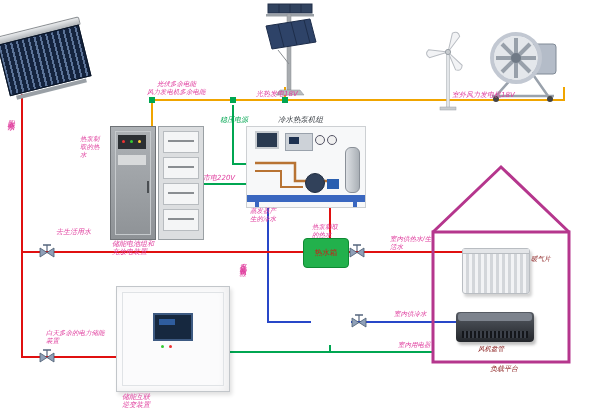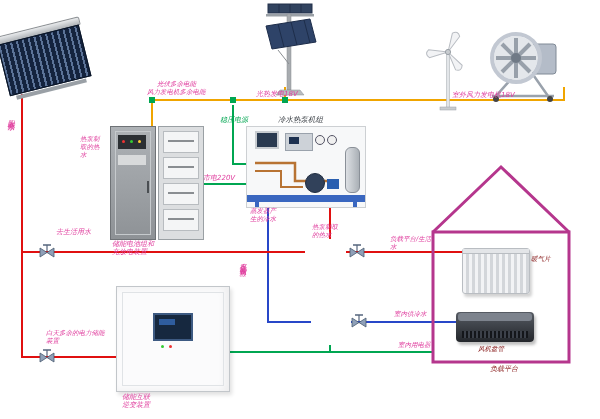--- a/index.html
+++ b/index.html
@@ -222,20 +222,23 @@
       <polyline points="4,14 30,14 30,30 52,30" fill="none" stroke="#b87333" stroke-width="2"></polyline>
     </svg>
     <div class="tank2"></div>
     <div class="comp"></div>
     <div class="pump"></div>
     <div class="bench"></div>
     <div class="leg" style="left:8px"></div>
     <div class="leg" style="right:8px"></div>
   </div>
 
+  <div class="tank" style="left:303px;top:238px;width:44px;height:28px">
+    <span>热水箱</span>
+  </div>
 
   <div class="dev inv" style="left:116px;top:286px">
     <div class="frame"></div>
     <div class="scr">
         <i></i>
       </div>
     <div class="dot" style="left:44px;background:#3c3"></div>
     <div class="dot" style="left:52px;background:#e33"></div>
   </div>
 
@@ -262,20 +265,20 @@
   <div class="lbl dark" style="left:278px;top:115px;font-size:7.5px">冷水热泵机组</div>
   <div class="lbl" style="left:203px;top:174px">市电220V</div>
   <div class="lbl s65" style="left:80px;top:136px;width:24px">热泵制取的热水</div>
   <div class="lbl" style="left:112px;top:240px;width:48px">储能电池组和充放电装置</div>
   <div class="lbl s65" style="left:250px;top:208px;width:30px">蒸发器产生的冷水</div>
   <div class="lbl s65" style="left:312px;top:224px;width:30px">热泵制取的热水</div>
   <div class="lbl" style="left:56px;top:228px">去生活用水</div>
   <div class="lbl s65" style="left:46px;top:330px;width:62px">白天多余的电力储能装置</div>
   <div class="lbl" style="left:122px;top:393px;width:32px">储能互联逆变装置</div>
   <div class="lbl vert s65" style="left:238px;top:258px;height:66px">水石送回收利用热</div>
-  <div class="lbl s65" style="left:390px;top:236px;width:42px">负载平台/生活水</div>
+  <div class="lbl s65" style="left:390px;top:236px;width:42px">室内供热水/生活水</div>
   <div class="lbl s65" style="left:394px;top:311px">室内供冷水</div>
   <div class="lbl s65" style="left:398px;top:342px">室内用电器</div>
   <div class="lbl dred s65" style="left:531px;top:256px">暖气片</div>
   <div class="lbl dred s65" style="left:478px;top:346px">风机盘管</div>
   <div class="lbl dred" style="left:490px;top:365px">负载平台</div>
 
 </div>
 
 </body></html>

